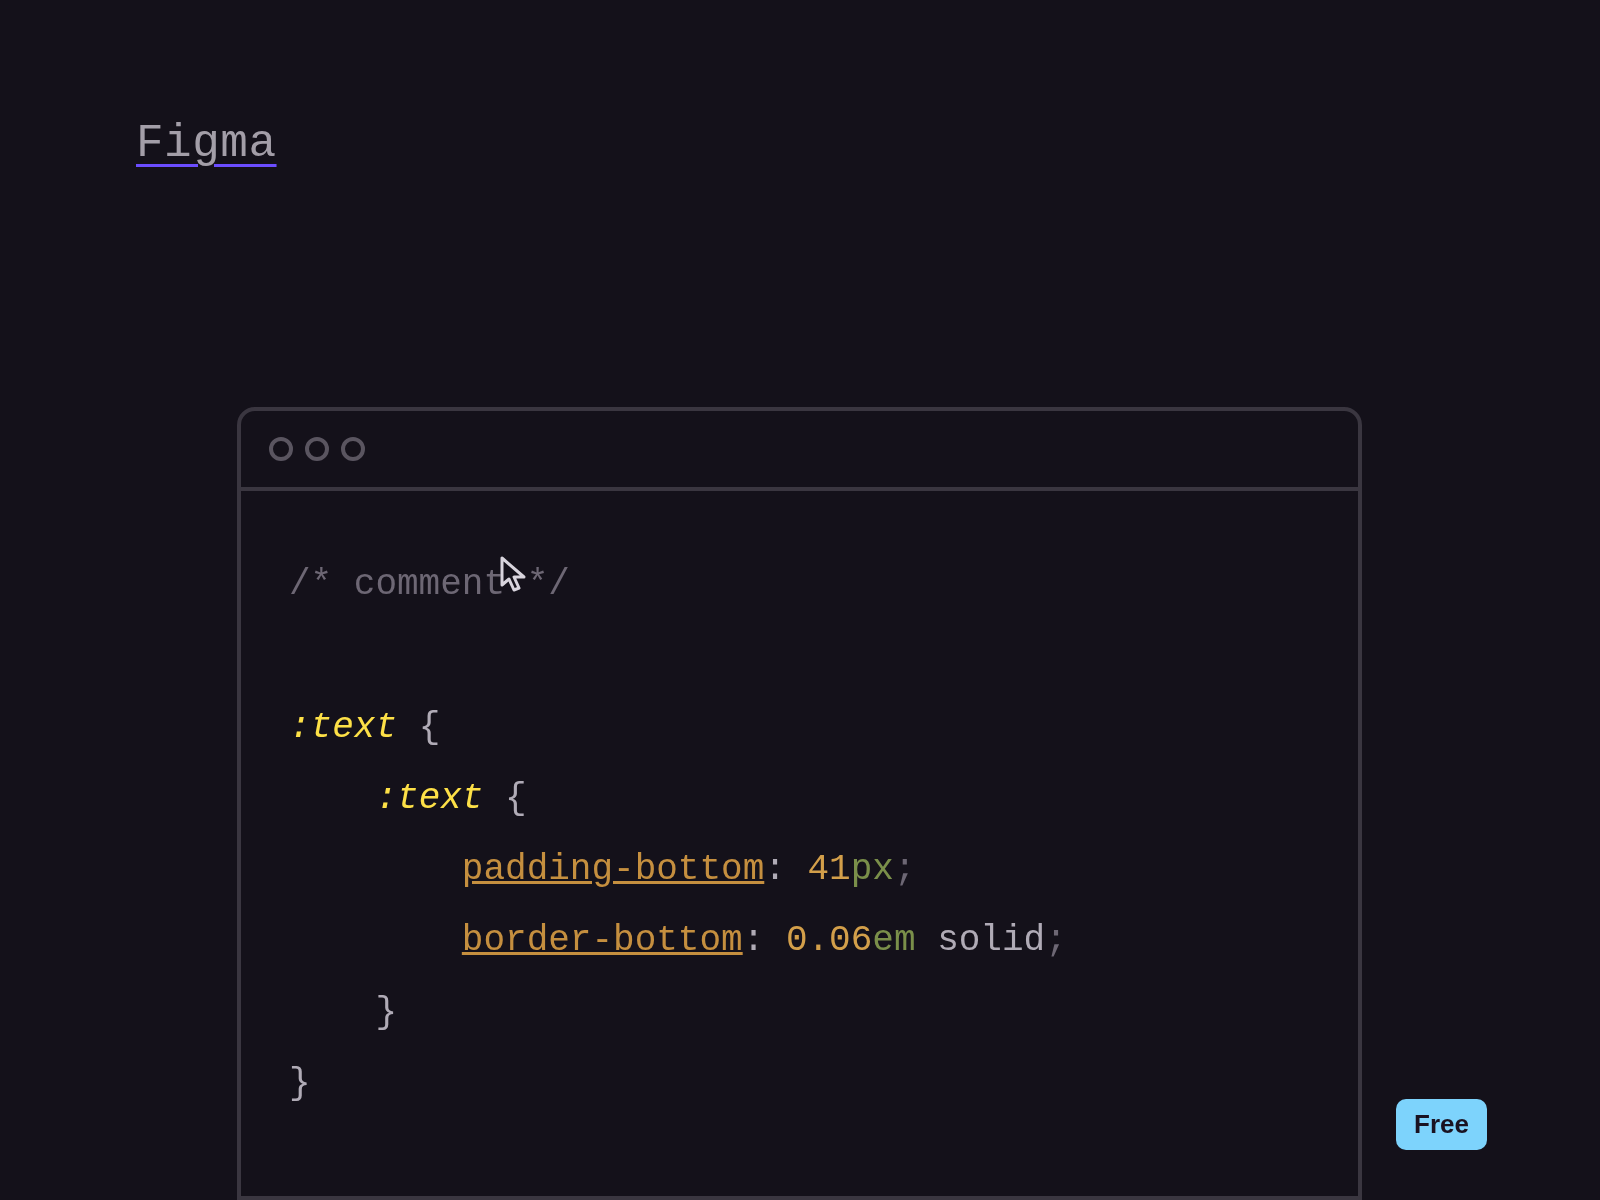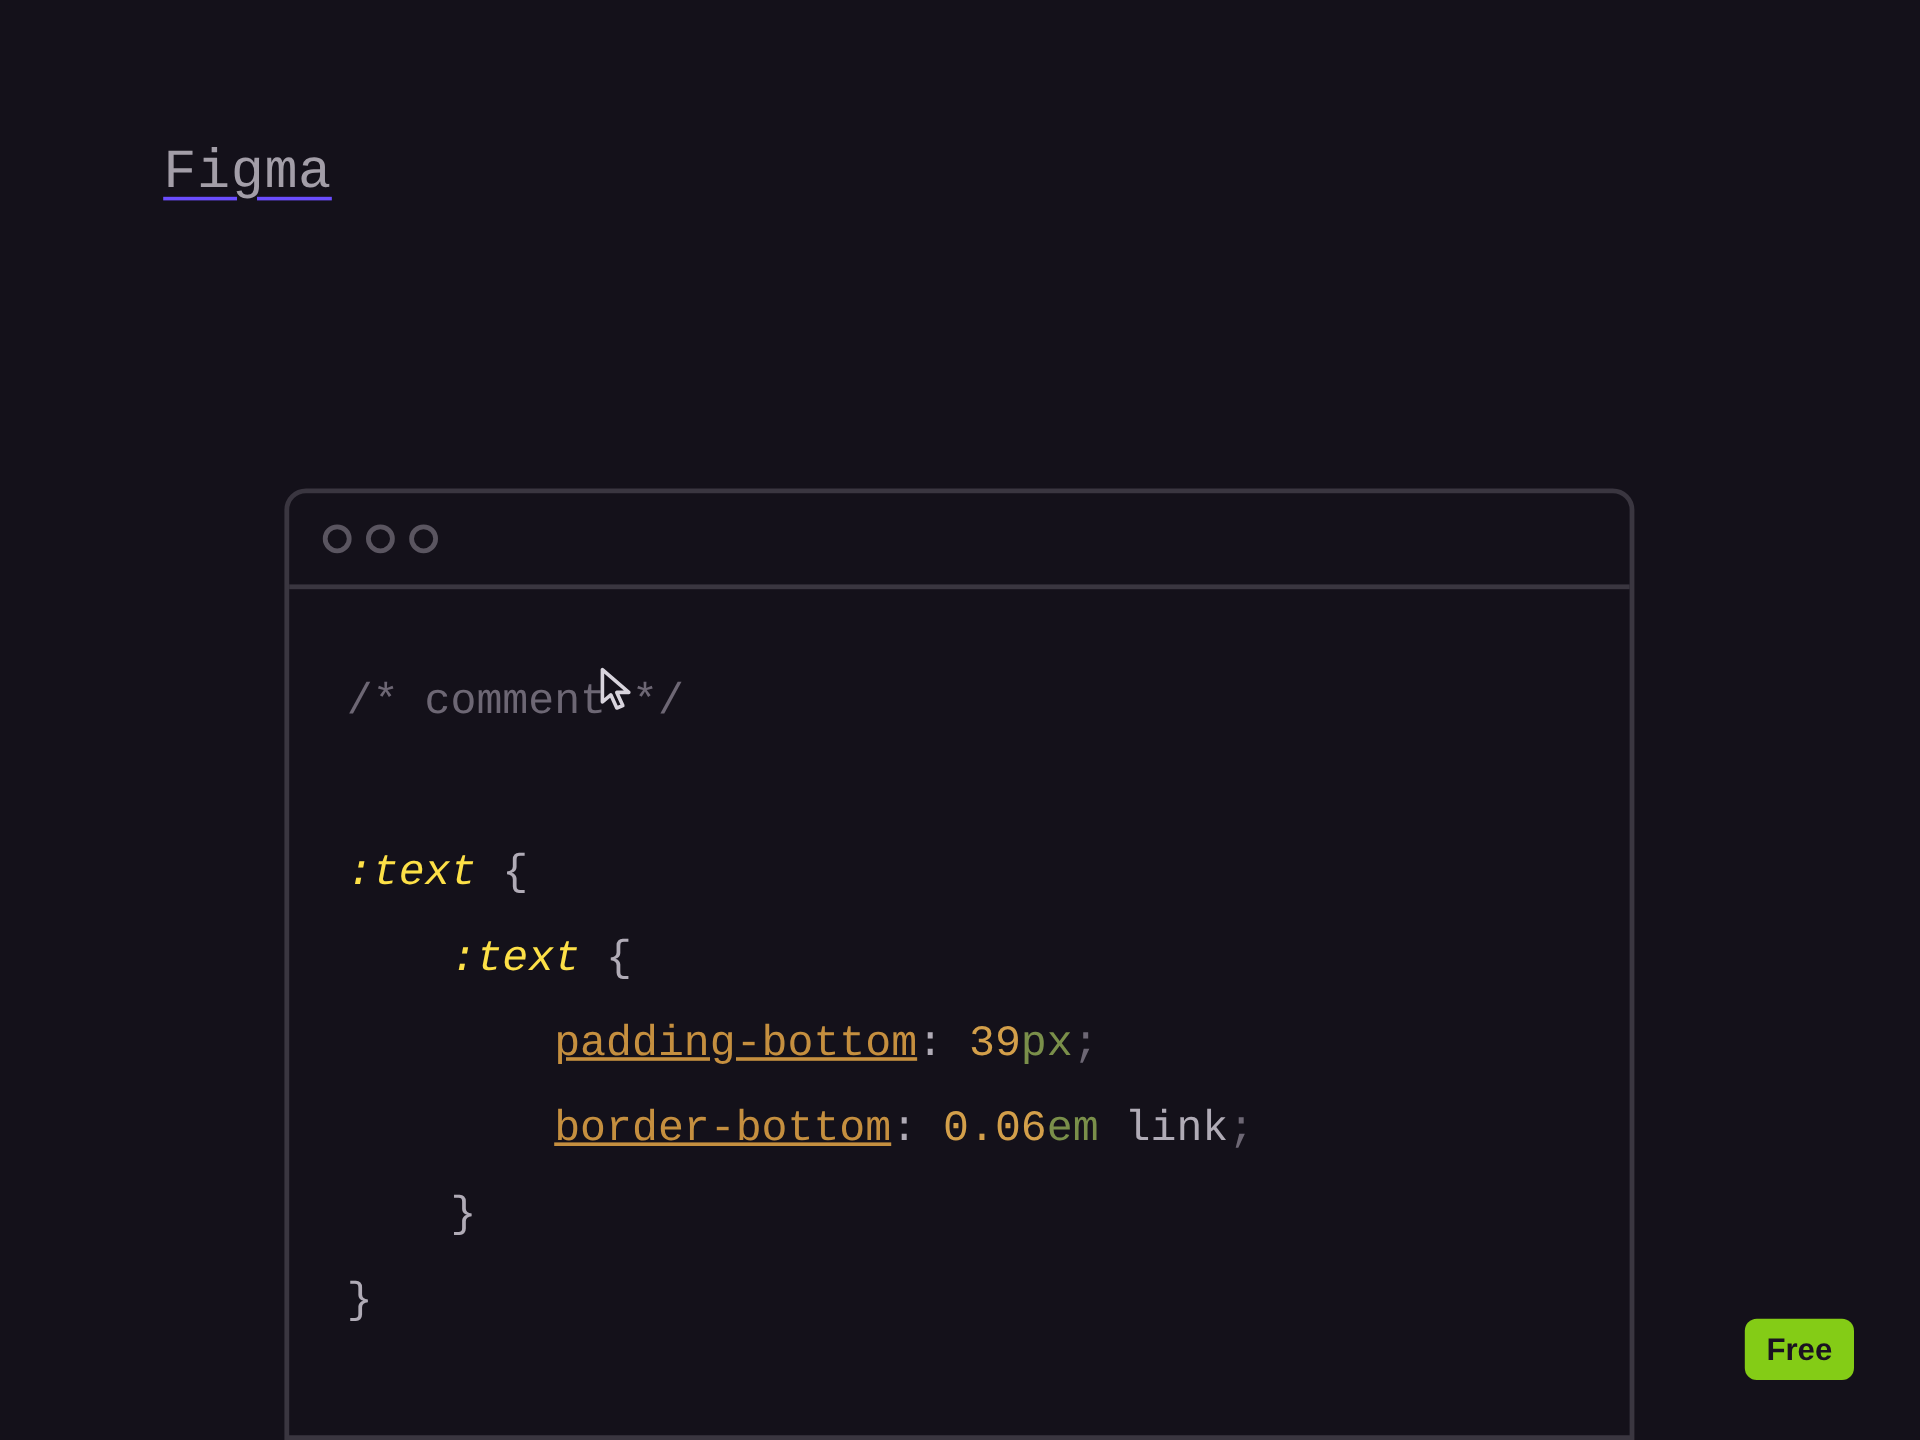--- a/index.html
+++ b/index.html
@@ -74,22 +74,22 @@
   .cursor-arrow {
     position: absolute;
     top: 555px;
     left: 499px;
     pointer-events: none;
   }
   .cursor-arrow svg { display: block; }
   .free-badge {
     position: absolute;
     top: 1099px;
-    left: 1454px;
-    background: #84cc16;
+    left: 1396px;
+    background: #7dd3fc;
     color: #1a1221;
     font-family: Arial, Helvetica, sans-serif;
     font-weight: 700;
     font-size: 26px;
     padding: 10px 18px;
     border-radius: 10px;
     text-align: right;
   }
 </style>
 </head>
@@ -101,22 +101,22 @@
 
 <div class="editor-window">
   <div class="editor-titlebar">
     <span class="traffic-dot"></span>
     <span class="traffic-dot"></span>
     <span class="traffic-dot"></span>
   </div>
   <div class="editor-body"><span class="tok-comment">/* comment */</span>
 <div class="blank-line"></div><span class="tok-selector">:text</span><span> </span><span class="tok-brace">{</span>
 <span>    </span><span class="tok-selector">:text</span><span> </span><span class="tok-brace">{</span>
-<span>        </span><span class="tok-property">padding-bottom</span><span class="tok-colon">:</span><span> </span><span class="tok-number">39</span><span class="tok-unit">px</span><span class="tok-semicolon">;</span>
-<span>        </span><span class="tok-property">border-bottom</span><span class="tok-colon">:</span><span> </span><span class="tok-number">0.06</span><span class="tok-unit">em</span><span> </span><span class="tok-value">link</span><span class="tok-semicolon">;</span>
+<span>        </span><span class="tok-property">padding-bottom</span><span class="tok-colon">:</span><span> </span><span class="tok-number">41</span><span class="tok-unit">px</span><span class="tok-semicolon">;</span>
+<span>        </span><span class="tok-property">border-bottom</span><span class="tok-colon">:</span><span> </span><span class="tok-number">0.06</span><span class="tok-unit">em</span><span> </span><span class="tok-value">solid</span><span class="tok-semicolon">;</span>
 <span>    </span><span class="tok-brace">}</span>
 <span class="tok-brace">}</span></div>
 </div>
 
 <div class="cursor-arrow">
   <svg width="30" height="38" viewBox="0 0 30 38">
     <path d="M 3 3 L 3 30 L 10 24 L 15 35 L 20 33 L 15 22 L 25 22 Z" fill="none" stroke="#d8d4dd" stroke-width="3" stroke-linejoin="round"></path>
   </svg>
 </div>
 

